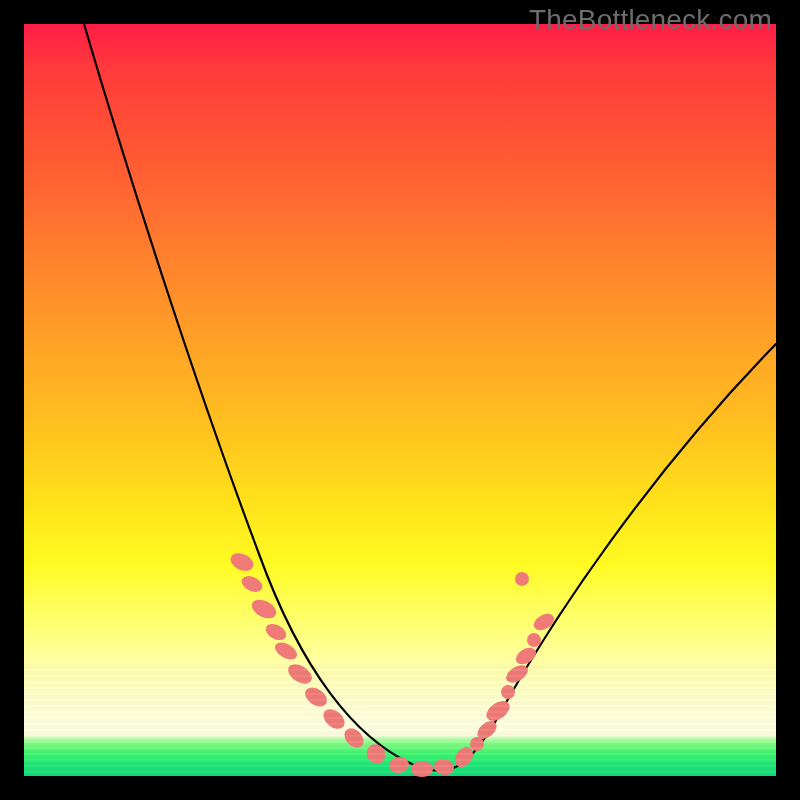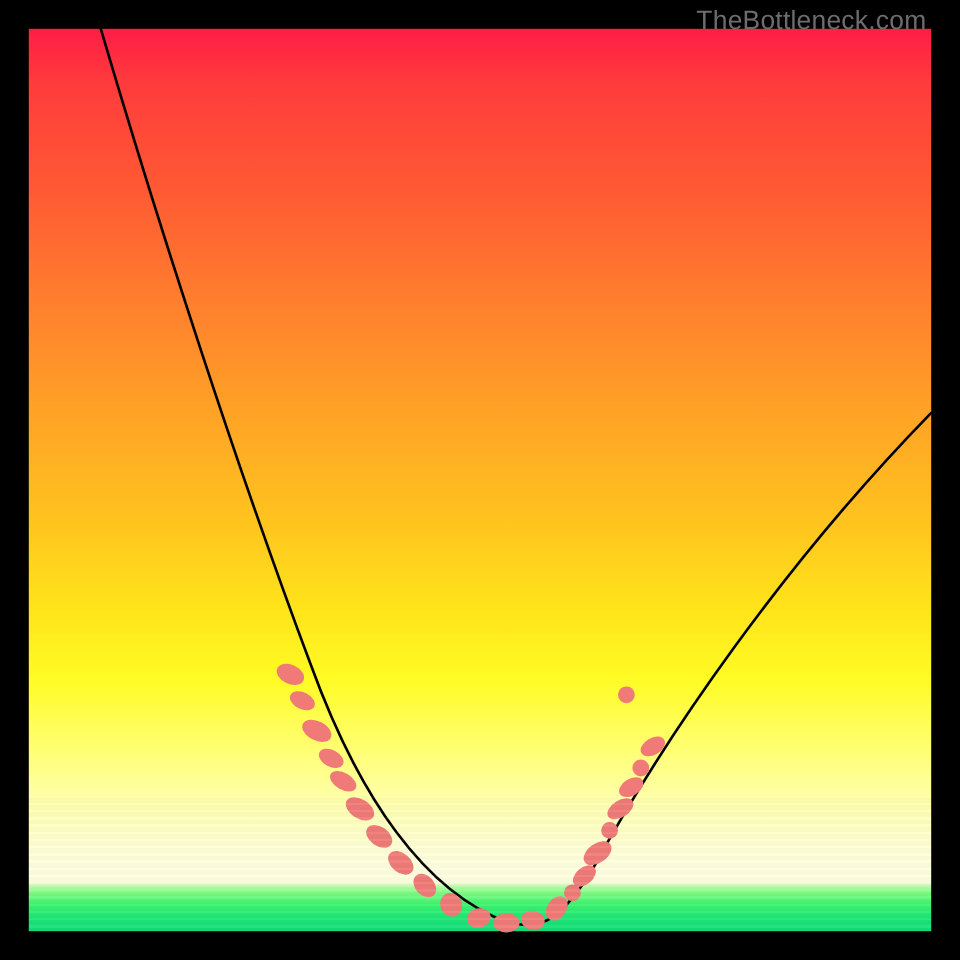--- a/index.html
+++ b/index.html
@@ -61,21 +61,21 @@
         rgba(0,0,0,0.02) 2px,
         rgba(0,0,0,0.02) 6px
       );
     pointer-events:none;
   }
   .watermark {
     position: absolute;
     top: 4px;
     right: 28px;
     color: #6d6d6d;
-    font-size: 22px;
+    font-size: 28px;
     letter-spacing: 0.2px;
     font-weight: 500;
   }
   svg.curve {
     position: absolute;
     left: 0; top: 0;
     width: 752px;
     height: 752px;
     overflow: visible;
   }

